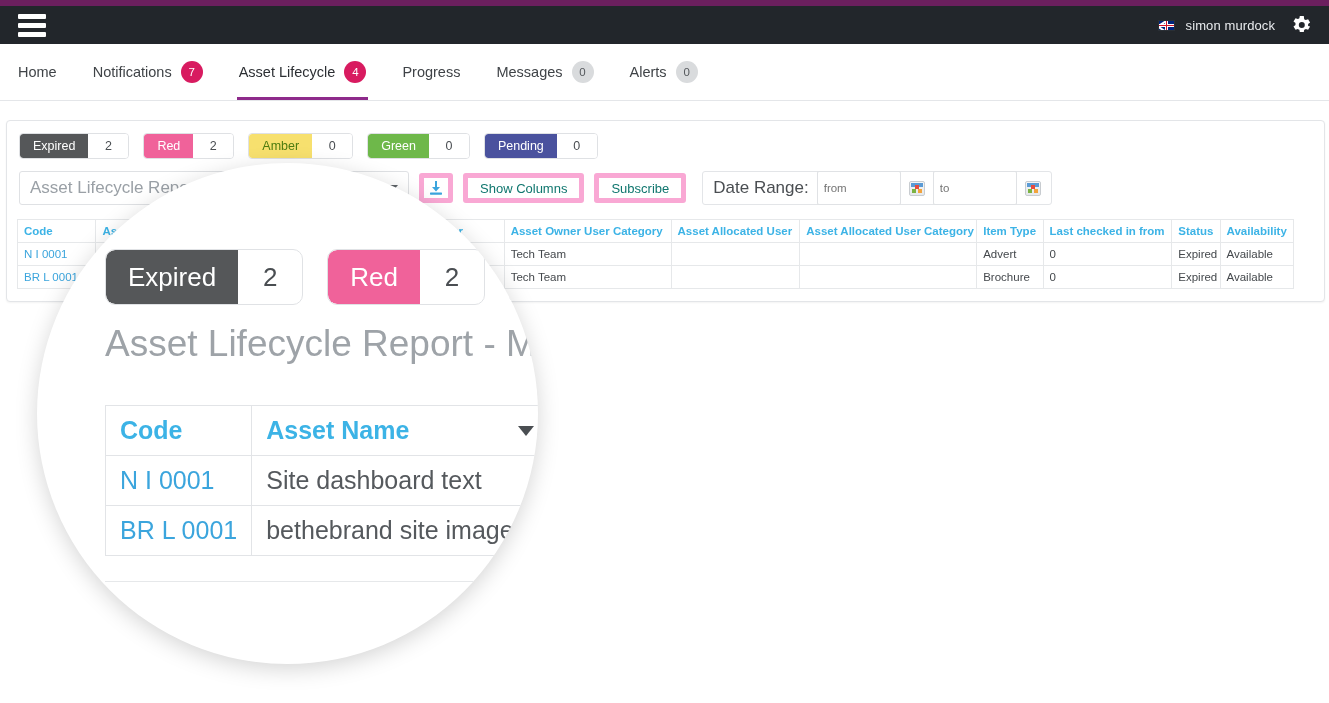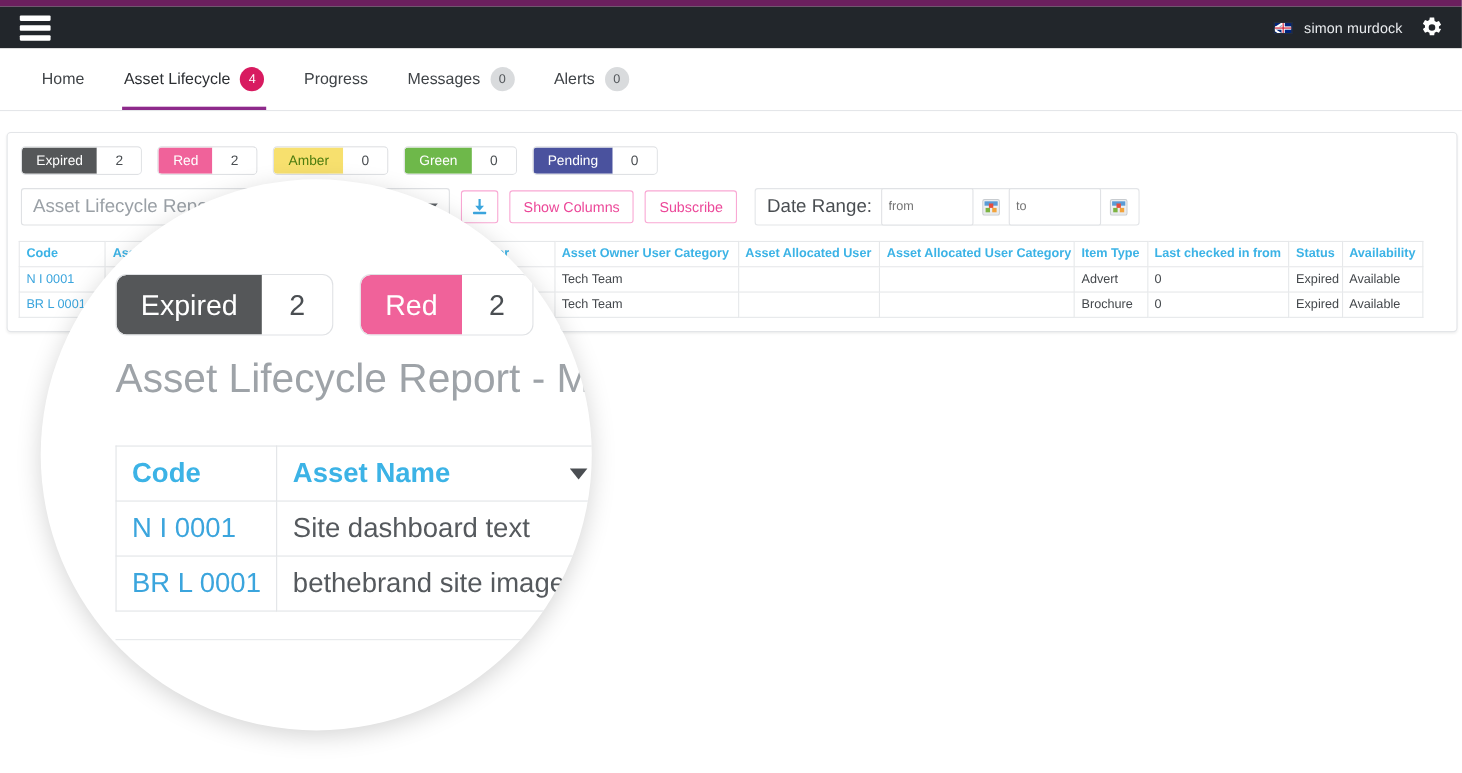--- a/index.html
+++ b/index.html
@@ -54,21 +54,20 @@
     letter-spacing: .1px;
   }
   .gear { cursor: pointer; display: flex; align-items: center; }
 
   
   .tabbar {
     height: 57px; width: 100%;
     background: #fff;
     border-bottom: 1px solid #e4e6e9;
     display: flex; align-items: stretch;
-    padding-left: 20px;
   }
   .tab {
     display: flex; align-items: center; gap: 9px;
     padding: 0 18px; cursor: pointer;
     position: relative; color: #3f4347; font-size: 14.5px;
   }
   .tab.active { color: #2c2f33; justify-content: space-between; }
   .tab.active::after {
     content: ""; position: absolute; left: 16px; right: 16px; bottom: 0;
     height: 3px; background: #8e2a8b;
@@ -127,22 +126,22 @@
   }
   .chev {
     position: absolute; right: 10px; top: 50%;
     transform: translateY(-50%);
     width: 0; height: 0;
     border-left: 5px solid transparent;
     border-right: 5px solid transparent;
     border-top: 6px solid #5e6367;
   }
   .btn {
-    height: 30px; border: 1px solid #f9a8d4; border-radius: 3px;
-    background: #fff; color: #ec4899; font-size: 13px;
+    height: 30px; border: 5px solid #f9a8d4; border-radius: 3px;
+    background: #fff; color: #0f766e; font-size: 13px;
     display: flex; align-items: center; justify-content: center;
     padding: 0 12px; cursor: pointer; white-space: nowrap;
   }
   .btn.icon-btn { width: 34px; padding: 0; }
   .daterange {
     display: flex; align-items: center; gap: 8px;
     border: 1px solid #e3e5e8; border-radius: 3px;
     height: 34px; padding: 0 10px; margin-left: 6px;
     background: #fff;
   }
@@ -272,20 +271,24 @@
   <div class="gear">
     <svg width="24" height="24" viewBox="0 0 24 24">
       <path fill="#ffffff" d="M19.1 12.9a7.5 7.5 0 0 0 0-1.8l2-1.5-2-3.4-2.3.9a7 7 0 0 0-1.6-.9L14.8 3h-4l-.4 2.2a7 7 0 0 0-1.6.9l-2.3-.9-2 3.4 2 1.5a7.5 7.5 0 0 0 0 1.8l-2 1.5 2 3.4 2.3-.9c.5.4 1 .7 1.6.9l.4 2.2h4l.4-2.2c.6-.2 1.1-.5 1.6-.9l2.3.9 2-3.4zM12.8 15a3 3 0 1 1 0-6 3 3 0 0 1 0 6z"></path>
     </svg>
   </div>
 </div>
 
 <div class="tabbar">
   <div class="tab">
     <span>Home</span>
+  </div>
+  <div class="tab">
+    <span>Notifications</span>
+    <span class="badge hot">7</span>
   </div>
   <div class="tab active">
     <span>Asset Lifecycle</span>
     <span class="badge hot">4</span>
   </div>
   <div class="tab">
     <span>Progress</span>
   </div>
   <div class="tab">
     <span>Messages</span>

